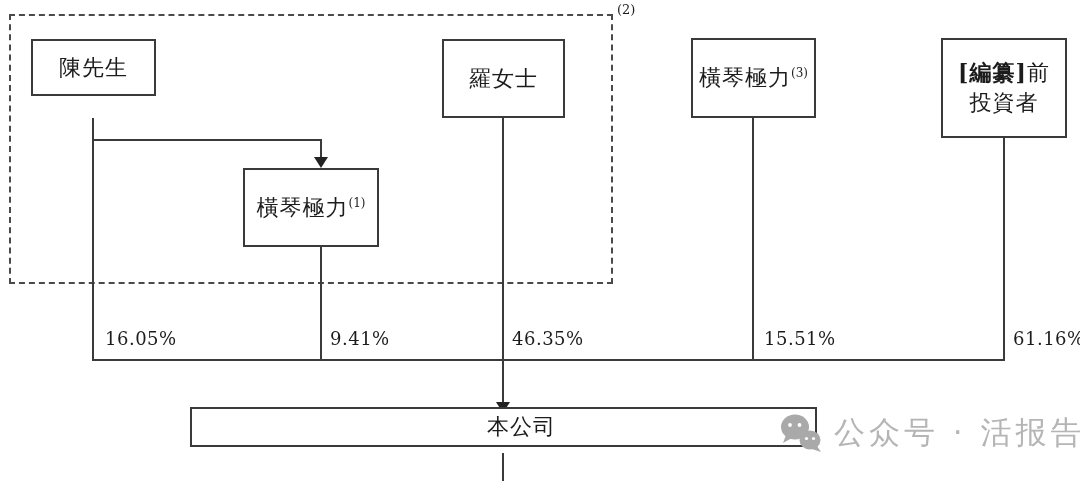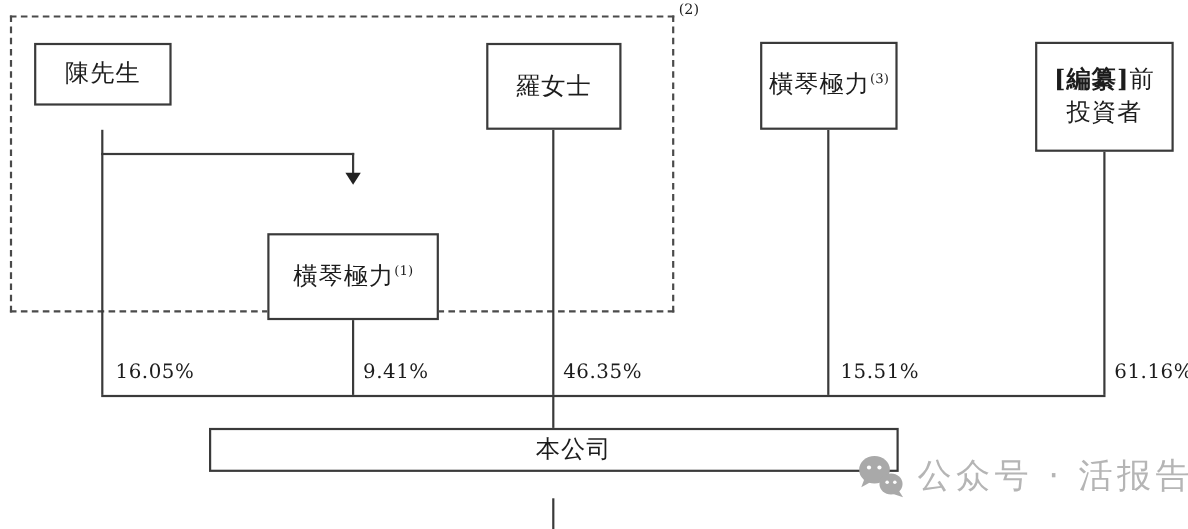--- a/index.html
+++ b/index.html
@@ -56,40 +56,40 @@
   <div class="vline" style="left:502px;top:453px;height:28px;"></div>
 
   <div class="node" style="left:31px;top:39px;width:125px;height:57px;">
     <span>陳先生</span>
   </div>
 
   <div class="node" style="left:442px;top:39px;width:123px;height:79px;">
     <span>羅女士</span>
   </div>
 
-  <div class="node" style="left:243px;top:168px;width:156px;height:79px;margin-top:44px;">
+  <div class="node" style="left:243px;top:168px;width:136px;height:79px;">
     <span>
       <span>橫琴極力</span><span class="sup">(1)</span>
     </span>
   </div>
 
   <div class="node" style="left:691px;top:38px;width:125px;height:80px;">
     <span>
       <span>橫琴極力</span><span class="sup">(3)</span>
     </span>
   </div>
 
   <div class="node" style="left:941px;top:38px;width:126px;height:100px;">
     <span>
       <span class="bold">[編纂]</span><span>前</span><br>
       <span>投資者</span>
     </span>
   </div>
 
-  <div class="node" style="left:190px;top:389px;width:627px;height:40px;padding-left:36px;">
+  <div class="node" style="left:190px;top:407px;width:627px;height:40px;padding-left:36px;">
     <span>本公司</span>
   </div>
 
   <div class="pct" style="left:105px;top:328px;">16.05%</div>
   <div class="pct" style="left:330px;top:328px;text-align:right;">9.41%</div>
   <div class="pct" style="left:512px;top:328px;">46.35%</div>
   <div class="pct" style="left:764px;top:328px;">15.51%</div>
   <div class="pct" style="left:1013px;top:328px;">61.16%</div>
 
   <div class="watermark">

